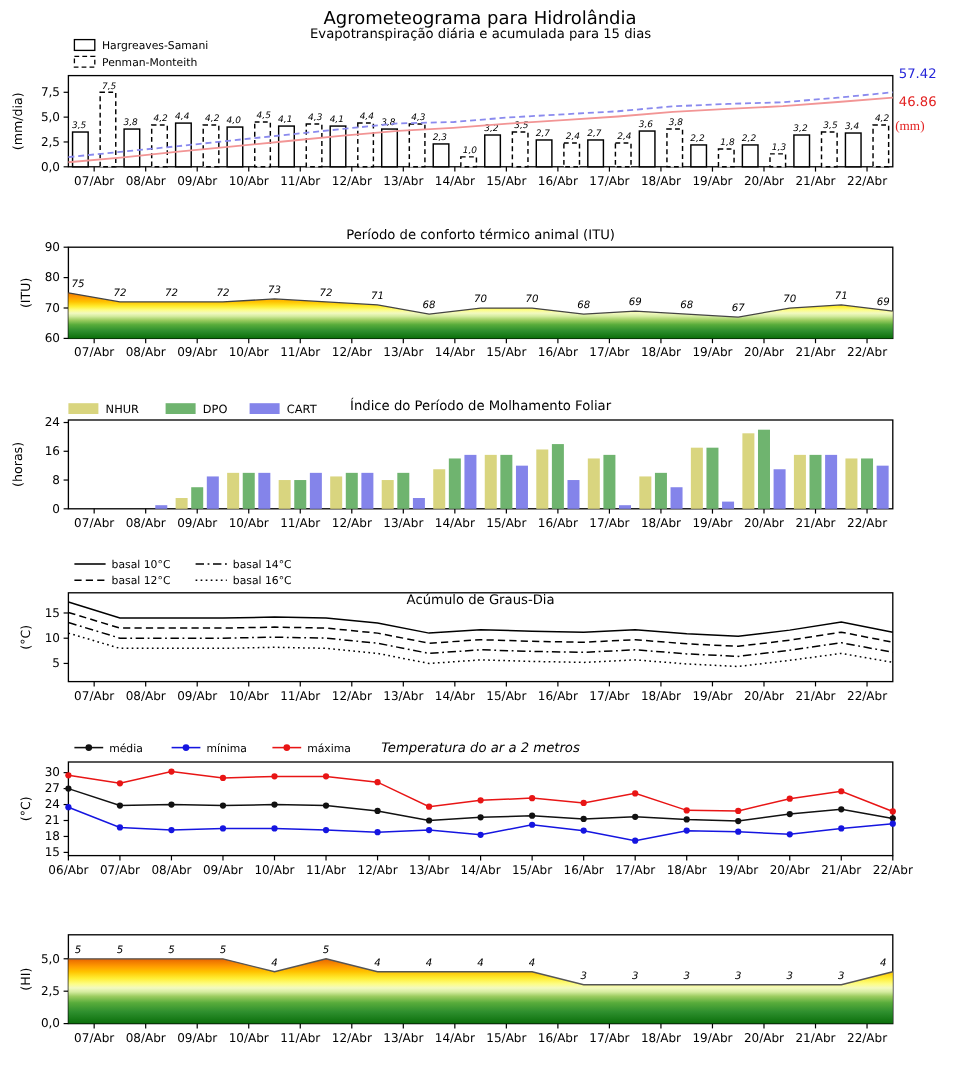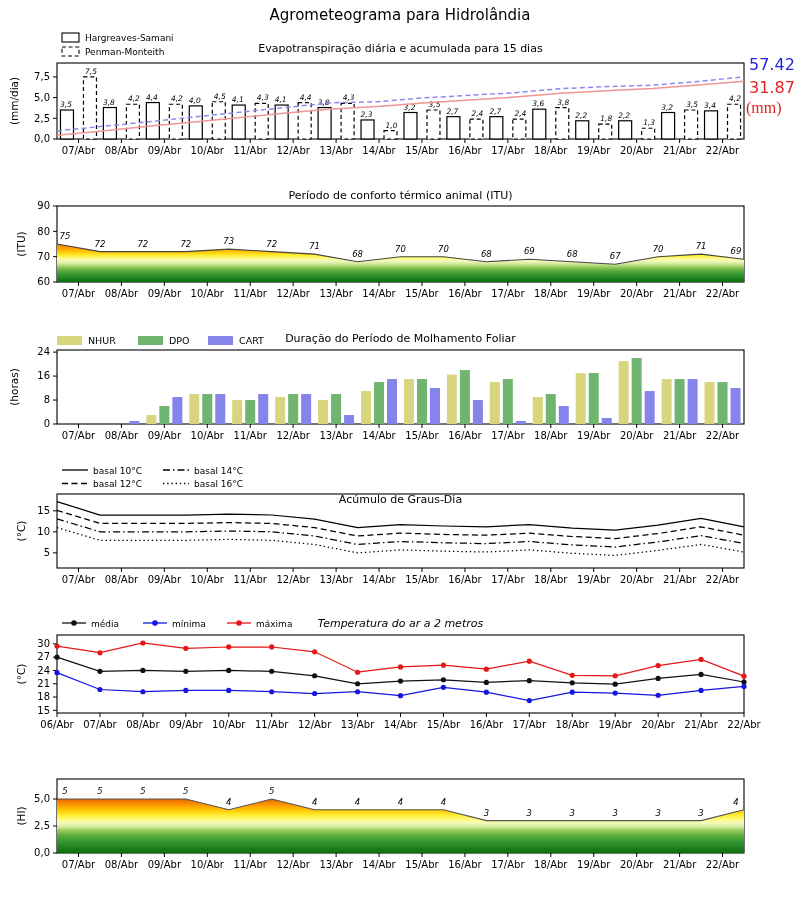--- a/index.html
+++ b/index.html
@@ -1,39 +1,39 @@
 <!DOCTYPE html>
 <html><head>
 <meta charset="utf-8">
 <style>
   html,body{margin:0;padding:0;background:#fff;}
   .fig{position:relative;width:800px;height:900px;background:#fff;overflow:hidden;
        font-family:"DejaVu Sans","Liberation Sans",sans-serif;color:#000;}
   .main-title{position:absolute;top:6px;left:0;width:800px;text-align:center;font-size:15px;}
   .panel-title{position:absolute;left:57px;width:687px;text-align:center;font-size:11px;}
-  .t1{top:22px;margin-top:20px;} .t2{top:189px;} .t3{top:332px;} .t4{top:477px;margin-top:16px;} .t5{top:617px;font-style:italic;} .t6{top:760px;}
-  .acc-label{position:absolute;left:749px;font-size:16px;}
+  .t1{top:22px;} .t2{top:189px;} .t3{top:332px;} .t4{top:477px;margin-top:16px;} .t5{top:617px;font-style:italic;} .t6{top:760px;}
+  .acc-label{position:absolute;left:749px;font-size:11px;}
   .acc-blue{top:55px;color:#2424d9;}
   .acc-red{top:78px;color:#e32222;}
   .acc-unit{top:99px;left:746px;color:#e32222;font-family:Liberation Serif, serif;}
   svg{position:absolute;top:0;left:0;}
 </style>
 </head>
 <body>
 
 <div class="fig">
   <div class="main-title">Agrometeograma para Hidrolândia</div>
   <div class="panel-title t1">Evapotranspiração diária e acumulada para 15 dias</div>
   <div class="panel-title t2">Período de conforto térmico animal (ITU)</div>
-  <div class="panel-title t3">Duração do Período de Molhamento Foliar</div>
+  <div class="panel-title t3">Índice do Período de Molhamento Foliar</div>
   <div class="panel-title t4">Acúmulo de Graus-Dia</div>
   <div class="panel-title t5">Temperatura do ar a 2 metros</div>
 
   <div class="acc-label acc-blue">57.42</div>
-  <div class="acc-label acc-red">31.87</div>
+  <div class="acc-label acc-red">46.86</div>
   <div class="acc-label acc-unit">(mm)</div>
 
   <svg id="canvas" width="800" height="900" viewBox="0 0 800 900">
       <g>
         <rect x="57" y="63" width="687" height="76" fill="none" stroke="#000" stroke-width="1.1"></rect>
         <line x1="53" y1="139" x2="57" y2="139" stroke="#000" stroke-width="1"></line>
         <text x="50" y="142.2" text-anchor="end" font-size="10" fill="#000" font-style="normal">0,0</text>
         <line x1="53" y1="118.30283224400871" x2="57" y2="118.30283224400871" stroke="#000" stroke-width="1"></line>
         <text x="50" y="121.50283224400872" text-anchor="end" font-size="10" fill="#000" font-style="normal">2,5</text>
         <line x1="53" y1="97.60566448801742" x2="57" y2="97.60566448801742" stroke="#000" stroke-width="1"></line>

